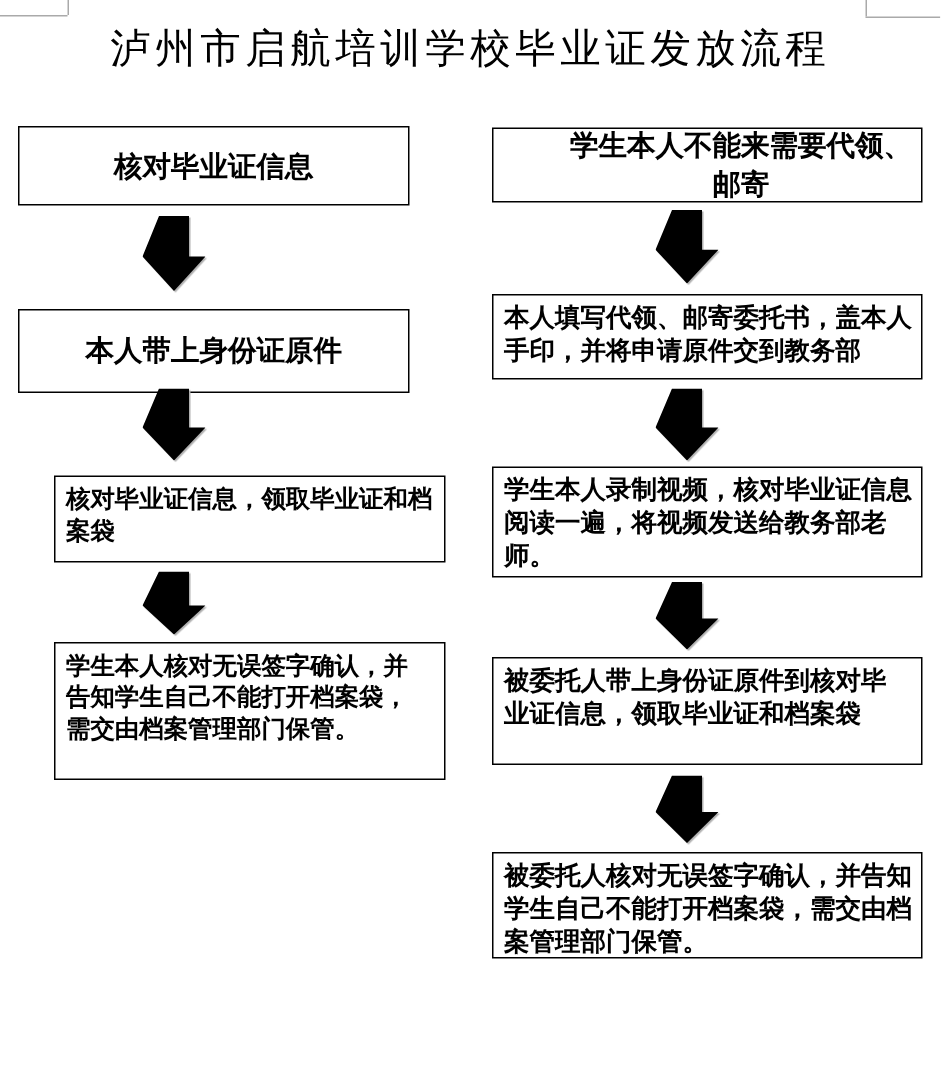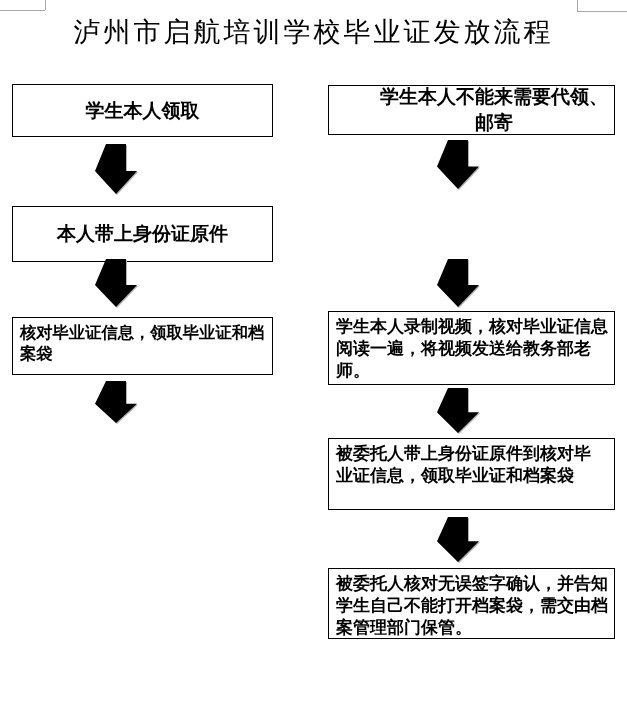--- a/index.html
+++ b/index.html
@@ -38,67 +38,72 @@
     font-size: 19px;
     text-align: center;
   }
   .box.multi {
     padding: 4px 4px 0 7px;
     font-size: 17px;
     line-height: 1.3;
     white-space: pre-line;
     text-align: left;
   }
-  .box.multi.lcol { font-size: 16.3px; }
+  .box.multi.lcol { font-size: 16.3px; margin-left: 24px; }
   .arrow {
     position: absolute;
     width: 42px;
     display: block;
     filter: drop-shadow(1.5px 1.5px 0 #b0b0b0);
   }
   .mark { position: absolute; background: #aaaaaa; }
 </style>
 </head>
 <body>
 
 <div class="page" style="background: rgb(255, 255, 255);">
 
   <div class="mark" style="left: 0px; top: 10px; width: 45px; height: 1px; background: rgb(170, 170, 170);"></div>
   <div class="mark" style="left: 45px; top: 0px; width: 1px; height: 10px; background: rgb(170, 170, 170);"></div>
   <div class="mark" style="left: 577px; top: 11px; width: 50px; height: 1px; background: rgb(170, 170, 170);"></div>
   <div class="mark" style="left: 577px; top: 0px; width: 1px; height: 11px; background: rgb(170, 170, 170);"></div>
 
   <div class="title">泸州市启航培训学校毕业证发放流程</div>
 
-  <div class="box center" style="left: 12px; top: 84px; width: 261px; height: 53px; border-color: rgb(0, 0, 0);">学生本人领取</div>
+  <div class="box center" style="left: 12px; top: 84px; width: 261px; height: 53px; border-color: rgb(0, 0, 0);">核对毕业证信息</div>
 
   <svg class="arrow" style="left:95px; top:144px; height:50px;" viewBox="0 0 42 50" preserveAspectRatio="none">
       <polygon points="11,0 31,0 31,27 42,27 21,50 0,27" fill="#000000"></polygon>
     </svg>
 
   <div class="box center" style="left: 12px; top: 206px; width: 261px; height: 56px; border-color: rgb(0, 0, 0);">本人带上身份证原件</div>
 
   <svg class="arrow" style="left:95px; top:259px; height:48px;" viewBox="0 0 42 50" preserveAspectRatio="none">
       <polygon points="11,0 31,0 31,27 42,27 21,50 0,27" fill="#000000"></polygon>
     </svg>
 
   <div class="box multi lcol" style="left: 12px; top: 317px; width: 261px; height: 58px; border-color: rgb(0, 0, 0);">核对毕业证信息，领取毕业证和档
 案袋</div>
 
   <svg class="arrow" style="left:95px; top:381px; height:42px;" viewBox="0 0 42 50" preserveAspectRatio="none">
       <polygon points="11,0 31,0 31,27 42,27 21,50 0,27" fill="#000000"></polygon>
     </svg>
 
+  <div class="box multi lcol" style="left: 12px; top: 428px; width: 261px; height: 92px; border-color: rgb(0, 0, 0);">学生本人核对无误签字确认，并
+告知学生自己不能打开档案袋，
+需交由档案管理部门保管。</div>
 
   <div class="box center" style="left: 328px; top: 85px; width: 287px; height: 50px; border-color: rgb(0, 0, 0); padding-left: 45px;">学生本人不能来需要代领、邮寄</div>
 
   <svg class="arrow" style="left:437px; top:140px; height:49px;" viewBox="0 0 42 50" preserveAspectRatio="none">
       <polygon points="11,0 31,0 31,27 42,27 21,50 0,27" fill="#000000"></polygon>
     </svg>
 
+  <div class="box multi" style="left: 328px; top: 196px; width: 287px; height: 57px; border-color: rgb(0, 0, 0);">本人填写代领、邮寄委托书，盖本人
+手印，并将申请原件交到教务部</div>
 
   <svg class="arrow" style="left:437px; top:259px; height:48px;" viewBox="0 0 42 50" preserveAspectRatio="none">
       <polygon points="11,0 31,0 31,27 42,27 21,50 0,27" fill="#000000"></polygon>
     </svg>
 
   <div class="box multi" style="left: 328px; top: 311px; width: 287px; height: 74px; border-color: rgb(0, 0, 0);">学生本人录制视频，核对毕业证信息
 阅读一遍，将视频发送给教务部老
 师。</div>
 
   <svg class="arrow" style="left:437px; top:388px; height:45px;" viewBox="0 0 42 50" preserveAspectRatio="none">

